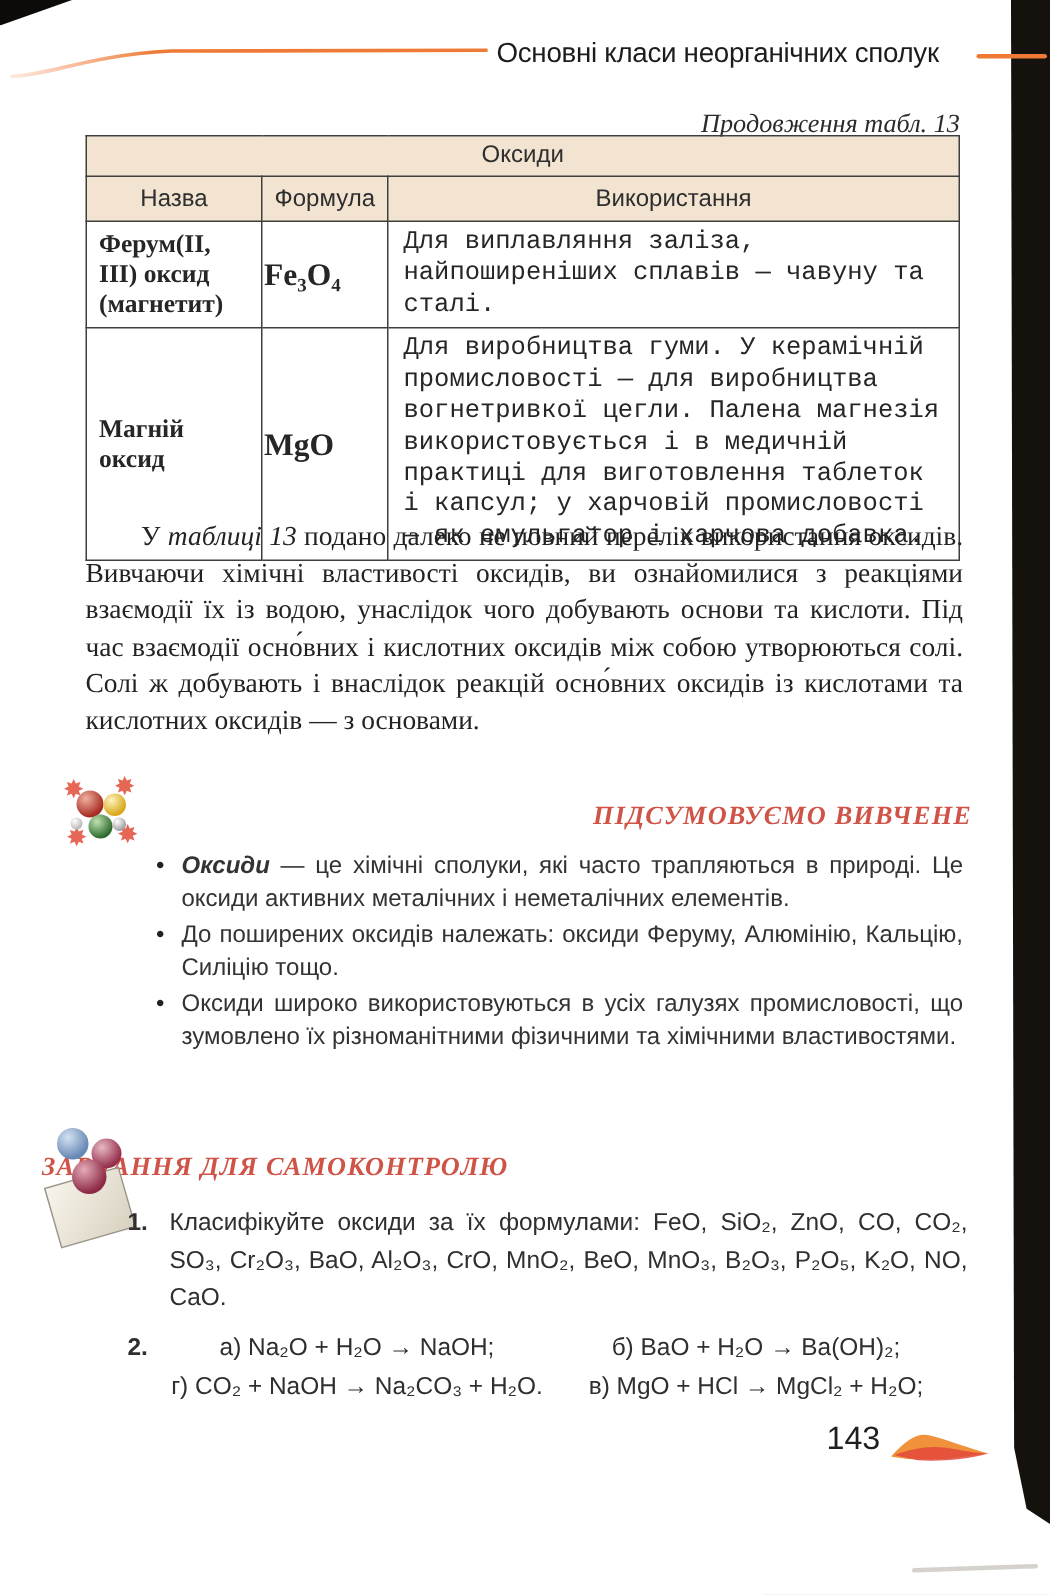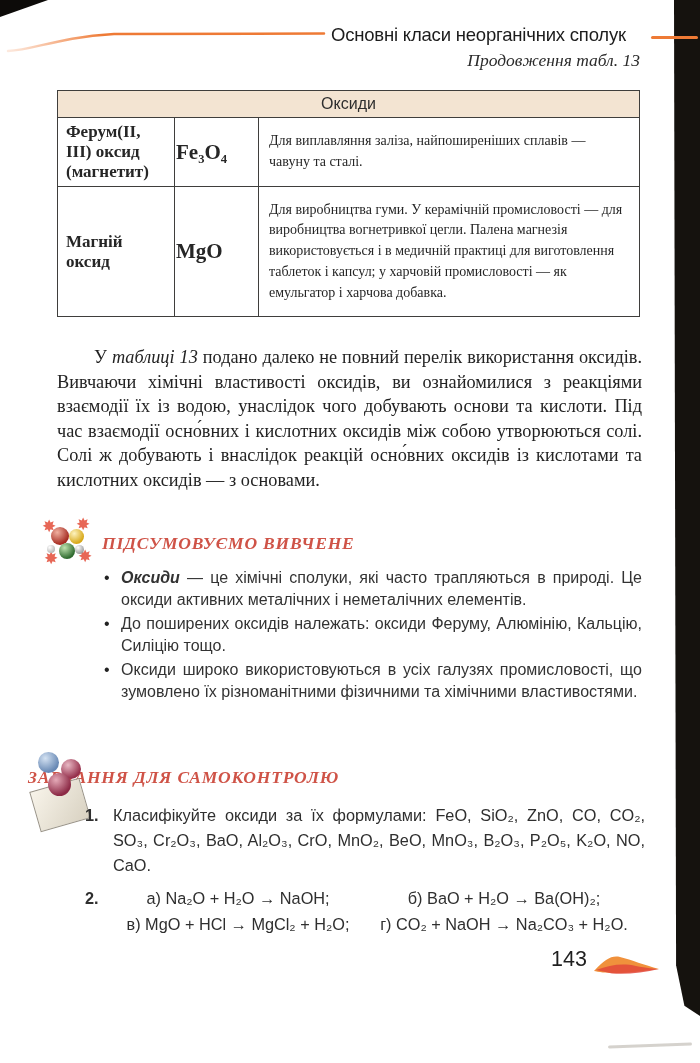--- a/index.html
+++ b/index.html
@@ -15,50 +15,50 @@
   .edge-smudge{position:absolute;left:608px;top:1044px;width:84px;height:3px;background:#b9b4ac;
                opacity:.6;transform:rotate(-2deg);border-radius:2px;}
 
   
   .header-line-left{position:absolute;left:4px;top:28px;}
   .header-title{position:absolute;left:331px;top:24px;width:312px;
                 font-family:"Liberation Sans","DejaVu Sans",sans-serif;
                 font-size:18.5px;letter-spacing:-.2px;color:#1c1c1c;white-space:nowrap;}
   .header-line-right{position:absolute;left:651px;top:36px;width:47px;height:2.6px;
                      background:#ee7a35;border-radius:2px;}
-  .continuation{position:absolute;right:60px;top:50px;font-style:italic;
+  .continuation{position:absolute;right:60px;top:72px;font-style:italic;
                 font-size:17.5px;color:#2b2b2b;}
 
   
   table.oxides{position:absolute;left:57px;top:90px;width:583px;border-collapse:collapse;
                table-layout:fixed;}
   table.oxides td{border:1.6px solid #3f3e3c;}
   .title-row td{height:24px;background:#f3e4d2;text-align:center;
                 font-family:"Liberation Sans","DejaVu Sans",sans-serif;font-size:16px;color:#2e2e2e;}
   .head-row td{height:27px;background:#f3e4d2;text-align:center;
                font-family:"Liberation Sans","DejaVu Sans",sans-serif;font-size:16px;color:#2e2e2e;}
   .col-name{width:117px;}
   .col-formula{width:84px;}
   td.cell-name{font-weight:bold;font-size:17px;line-height:20px;padding:4px 4px 4px 8px;
                vertical-align:middle;}
   td.cell-formula{font-weight:bold;font-size:21px;text-align:left;vertical-align:middle;}
-  td.cell-usage{font-size:14px;line-height:20.8px;padding:4px 10px 4px 10px;vertical-align:middle;}
+  td.cell-usage{font-size:17px;line-height:20.8px;padding:4px 10px 4px 10px;vertical-align:middle;font-family:Liberation Mono, monospace;}
   tr.row1{height:65px;}
   tr.row2{height:130px;}
 
   
   .main-para{position:absolute;left:57px;top:345px;width:585px;margin:0;
              font-size:18.3px;line-height:24.6px;text-align:justify;text-indent:37px;color:#232323;font-family:Liberation Serif, serif;}
 
   
   .section h3{margin:0;font-family:"Liberation Serif","DejaVu Serif",serif;
               font-style:italic;font-weight:bold;font-size:17.5px;letter-spacing:.8px;
               color:#cf5347;}
   .summary{position:absolute;left:40px;top:514px;width:608px;}
-  .summary h3{margin-left:62px;padding-top:19px;}
+  .summary h3{margin-left:44px;padding-top:19px;text-align:right;}
   .summary ul{list-style:none;margin:13px 0 0 62px;padding:0;width:540px;}
   .summary li{position:relative;padding-left:19px;margin-bottom:3px;
               font-family:"Liberation Sans","DejaVu Sans",sans-serif;
               font-size:16px;line-height:21.6px;color:#333;text-align:justify;}
   .summary li::before{content:"•";position:absolute;left:2px;top:0;color:#222;}
   .lead{font-weight:bold;font-style:italic;}
 
   .tasks{position:absolute;left:28px;top:746px;width:618px;}
   .tasks h3{padding-top:21px;}
   .tasks .items{margin:15px 0 0 57px;width:560px;}
@@ -111,20 +111,25 @@
   <table class="oxides">
     <colgroup>
         <col class="col-name">
         <col class="col-formula">
         <col>
       </colgroup>
     <tbody>
       <tr class="title-row">
         <td colspan="3">Оксиди</td>
       </tr>
+      <tr class="head-row">
+        <td>Назва</td>
+        <td>Формула</td>
+        <td>Використання</td>
+      </tr>
       <tr class="row1">
         <td class="cell-name">Ферум(II, III) оксид (магнетит)</td>
         <td class="cell-formula">Fe₃O₄</td>
         <td class="cell-usage">Для виплавляння заліза, найпоширеніших сплавів — чавуну та сталі.</td>
       </tr>
       <tr class="row2">
         <td class="cell-name">Магній оксид</td>
         <td class="cell-formula">MgO</td>
         <td class="cell-usage">Для виробництва гуми. У керамічній промисловості — для виробництва вогнетривкої цегли. Палена магнезія використовується і в медичній практиці для виготовлення таблеток і капсул; у харчовій промисловості — як емульгатор і харчова добавка.</td>
       </tr>
@@ -164,22 +169,22 @@
     <div class="items">
       <div class="task">
         <span class="num">1.</span>
         <span>Класифікуйте оксиди за їх формулами: FeO, SiO₂, ZnO, CO, CO₂, SO₃, Cr₂O₃, BaO, Al₂O₃, CrO, MnO₂, BeO, MnO₃, B₂O₃, P₂O₅, K₂O, NO, CaO.</span>
       </div>
       <div class="task">
         <span class="num">2.</span>
         <div class="equations">
           <span>а) Na₂O + H₂O → NaOH;</span>
           <span>б) BaO + H₂O → Ba(OH)₂;</span>
+          <span>г) CO₂ + NaOH → Na₂CO₃ + H₂O.</span>
           <span>в) MgO + HCl → MgCl₂ + H₂O;</span>
-          <span>г) CO₂ + NaOH → Na₂CO₃ + H₂O.</span>
         </div>
       </div>
     </div>
   </div>
 
   <span class="pagenum">143</span>
   <svg class="flame" width="70" height="32" viewBox="0 0 70 32">
     <path d="M2,21 C13,9 20,5 28,7 C40,10 52,15 67,19 C50,21 38,23 24,23 C14,23 6,22 2,21 Z" fill="#f0913c"></path>
     <path d="M4,20 C18,15 30,13 44,16 C54,18 63,19 67,19 C52,23 34,24.5 20,23.5 Z" fill="#e2483a" opacity="0.85"></path>
   </svg>

